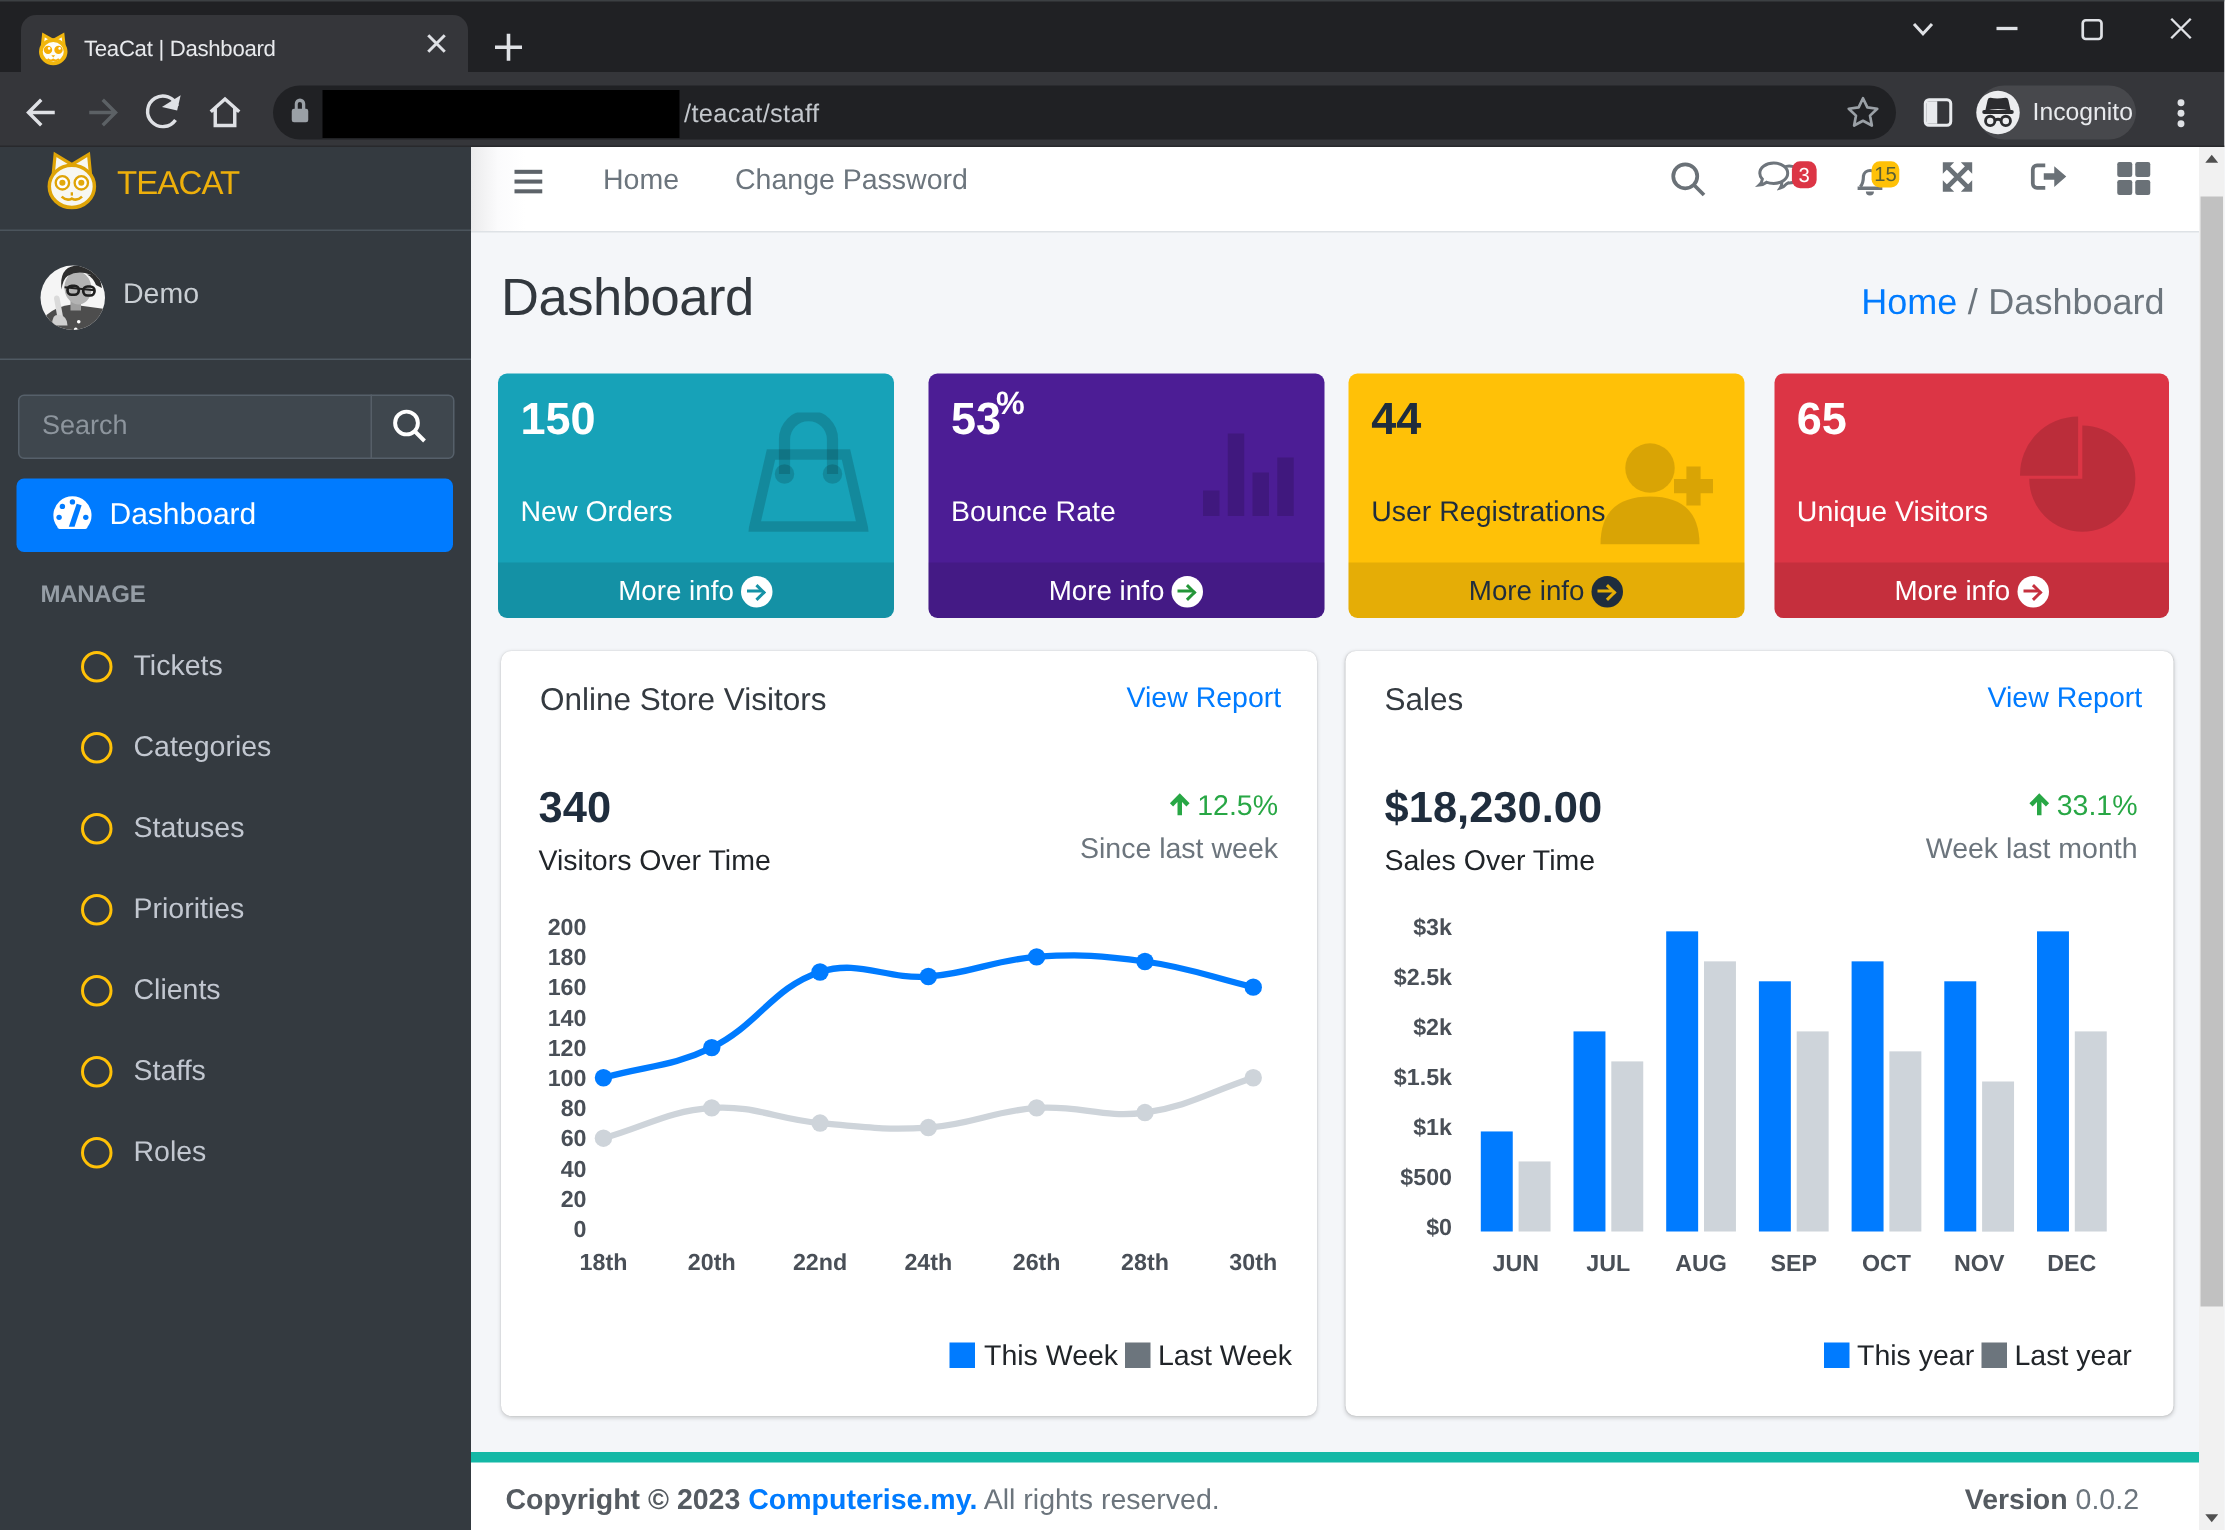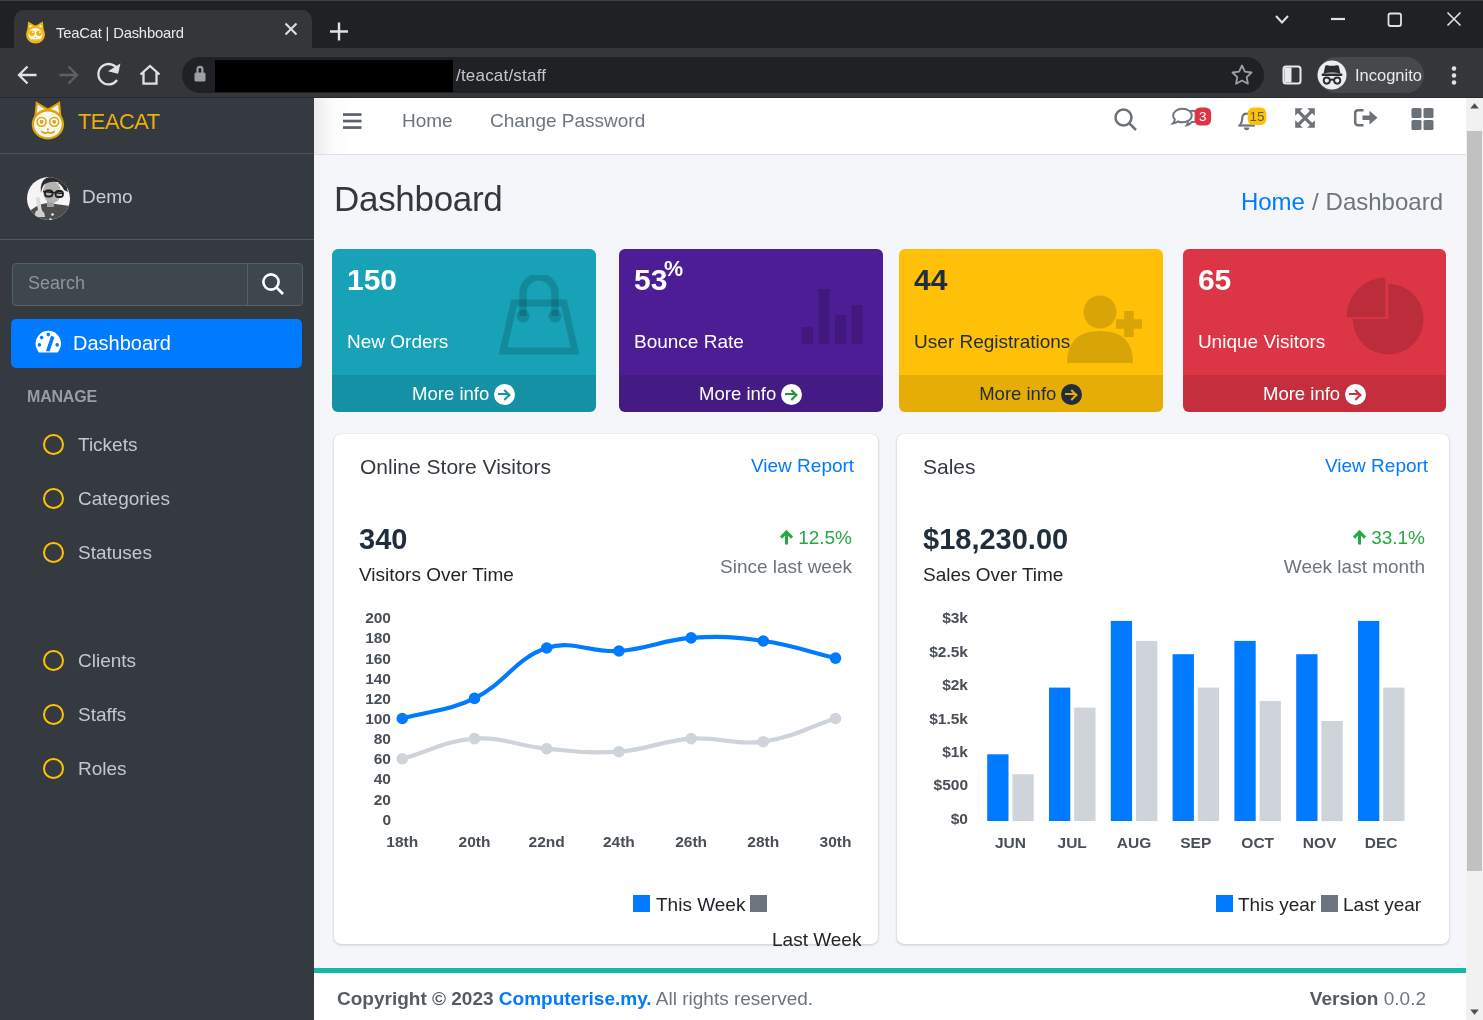--- a/index.html
+++ b/index.html
@@ -21,21 +21,21 @@
 #brand{left:0;top:0;width:314px;height:56px;border-bottom:1px solid #4b545c;}
 #brandtext{left:78px;top:11px;font-size:22px;font-weight:500;color:#edaf0b;letter-spacing:-0.6px;}
 #userpanel{left:0;top:60px;width:314px;height:82px;border-bottom:1px solid #4f5962;}
 #demotext{left:82px;top:186px;font-size:19px;color:#c9ced3;}
 #search{left:12px;top:165px;width:291px;height:43px;background:#3f474e;border:1px solid #56606a;border-radius:4px;}
 #searchtext{left:28px;top:175px;font-size:18px;color:#8d959d;}
 #searchdiv{left:247px;top:165px;width:1px;height:43px;background:#565f68;}
 #dashbtn{left:11px;top:221px;width:291px;height:49px;background:#007bff;border-radius:5px;}
 #dashtext{left:73px;top:234px;font-size:20px;color:#fff;}
 #manage{left:27px;top:290px;font-size:16px;font-weight:bold;color:#959da5;letter-spacing:-0.2px;}
-.navitem{left:5px;width:360px;height:54px;text-decoration:underline;}
+.navitem{left:16px;width:360px;height:54px;text-decoration:underline;}
 .navcircle{position:absolute;left:38px;top:16px;width:21px;height:21px;border:2.5px solid #ffc107;border-radius:50%;}
 .navtext{position:absolute;left:73px;top:16px;font-size:19px;color:#c2c7d0;}
 
 #navbar{left:314px;top:98px;width:1152px;height:57px;background:linear-gradient(90deg,#ebebec 0,#fbfbfc 18px,#fff 36px);border-bottom:1px solid #dee2e6;}
 .navlink{top:110px;font-size:19px;color:#6c757d;}
 
 #heading{left:334px;top:179px;font-size:35px;color:#32383e;letter-spacing:-0.3px;}
 #breadcrumb{top:188px;right:40px;font-size:24px;color:#6c757d;}
 #breadcrumb a{color:#007bff;text-decoration:none;}
 .smallbox{top:249px;width:263.5px;height:163px;border-radius:6px;color:#fff;}
@@ -45,21 +45,21 @@
 #card1{left:334px;top:434px;width:544px;height:510px;}
 #card2{left:897px;top:434px;width:552px;height:510px;}
 .cardtitle{font-size:21px;color:#343a40;}
 .viewreport{font-size:19px;color:#007bff;}
 .bignum{font-size:29px;font-weight:bold;color:#1f2d3d;}
 .sublabel{font-size:19px;color:#212529;}
 .pct{font-size:19px;color:#28a745;text-align:right;}
 .since{font-size:19px;color:#6c757d;}
 .legend{font-size:19px;color:#212529;}
 
-#footer{left:314px;top:968px;width:1152px;height:52px;background:#fff;border-top:5px solid #14b8a6;}
+#footer{left:314px;top:968px;width:1152px;height:52px;background:#fff;border-top:7px solid #14b8a6;}
 #footer .inner{position:absolute;left:23px;top:15px;font-size:19px;color:#6c757d;}
 #copyleft b{color:#555b61;}
 #copyleft a{color:#007bff;font-weight:bold;text-decoration:none;}
 #version{position:absolute;right:40px;top:15px;font-size:19px;color:#6c757d;}
 #version b{color:#555b61;}
 .mi-ico{display:inline-block;width:21px;height:21px;border-radius:50%;background:#fff;vertical-align:-4.5px;position:relative;}
 .mi-ico::after{content:"";position:absolute;left:7px;top:7.5px;width:6px;height:6px;border-right:2.6px solid currentColor;border-top:2.6px solid currentColor;transform:rotate(45deg);transform-origin:center;}
 .mi-ico::before{content:"";position:absolute;left:4px;top:9.2px;width:9.5px;height:2.6px;background:currentColor;}
 .uparrow{display:inline-block;width:17px;height:17px;margin-right:3px;vertical-align:-2px;}
 
@@ -93,20 +93,24 @@
       <span class="navcircle"></span>
       <span class="navtext">Tickets</span>
     </div>
   <div class="abs navitem" style="top:428px;">
       <span class="navcircle"></span>
       <span class="navtext">Statuses</span>
     </div>
   <div class="abs navitem" style="top:374px;">
       <span class="navcircle"></span>
       <span class="navtext">Categories</span>
+    </div>
+  <div class="abs navitem" style="top:482px;">
+      <span class="navcircle"></span>
+      <span class="navtext">Priorities</span>
     </div>
   <div class="abs navitem" style="top:536px;">
       <span class="navcircle"></span>
       <span class="navtext">Clients</span>
     </div>
   <div class="abs navitem" style="top:644px;">
       <span class="navcircle"></span>
       <span class="navtext">Roles</span>
     </div>
   <div class="abs navitem" style="top:590px;">
@@ -265,21 +269,21 @@
     <text x="298.8" y="247.5">SEP</text>
       <text x="360.7" y="247.5">OCT</text>
       <text x="422.5" y="247.5">NOV</text>
     <text x="484.2" y="247.5">DEC</text>
   </g>
 </svg>
 
 <div class="abs" style="left:633px;top:895px;width:17px;height:17px;background:#007bff;"></div>
 <div class="abs legend" style="left:656px;top:894px;">This Week</div>
 <div class="abs" style="left:750px;top:895px;width:17px;height:17px;background:#6c757d;"></div>
-<div class="abs legend" style="left:772px;top:894px;margin-top:35px;">Last Week</div>
+<div class="abs legend" style="left:772px;top:894px;">Last Week</div>
 <div class="abs" style="left:1216px;top:895px;width:17px;height:17px;background:#007bff;"></div>
 <div class="abs legend" style="left:1238px;top:894px;">This year</div>
 <div class="abs" style="left:1321px;top:895px;width:17px;height:17px;background:#6c757d;"></div>
 <div class="abs legend" style="left:1343px;top:894px;">Last year</div>
 
 <div class="abs" id="footer">
   <div class="inner" id="copyleft"><b>Copyright © 2023 </b><a>Computerise.my.</a> All rights reserved.</div>
   <div id="version"><b>Version</b> 0.0.2</div>
 </div>
 <div class="abs" id="scrollbar">

